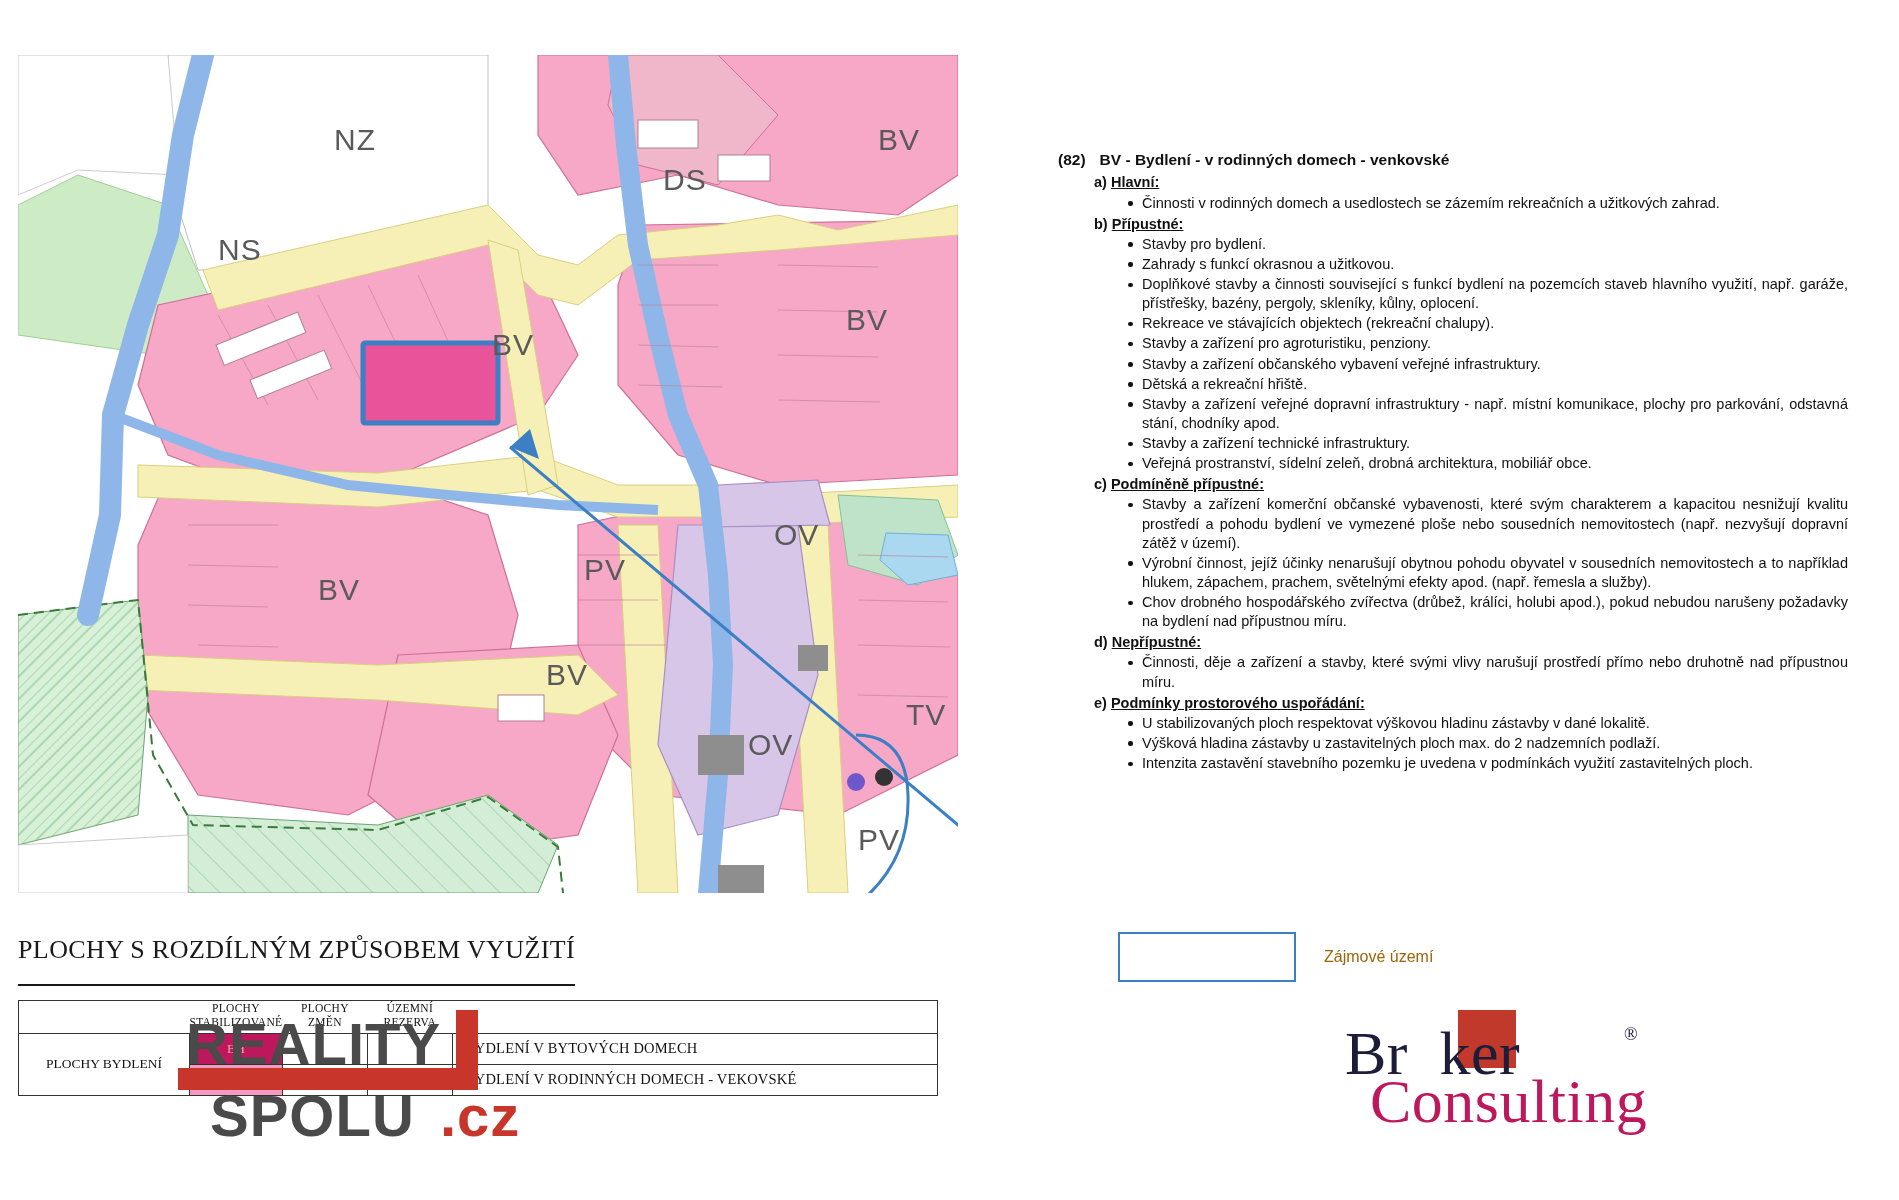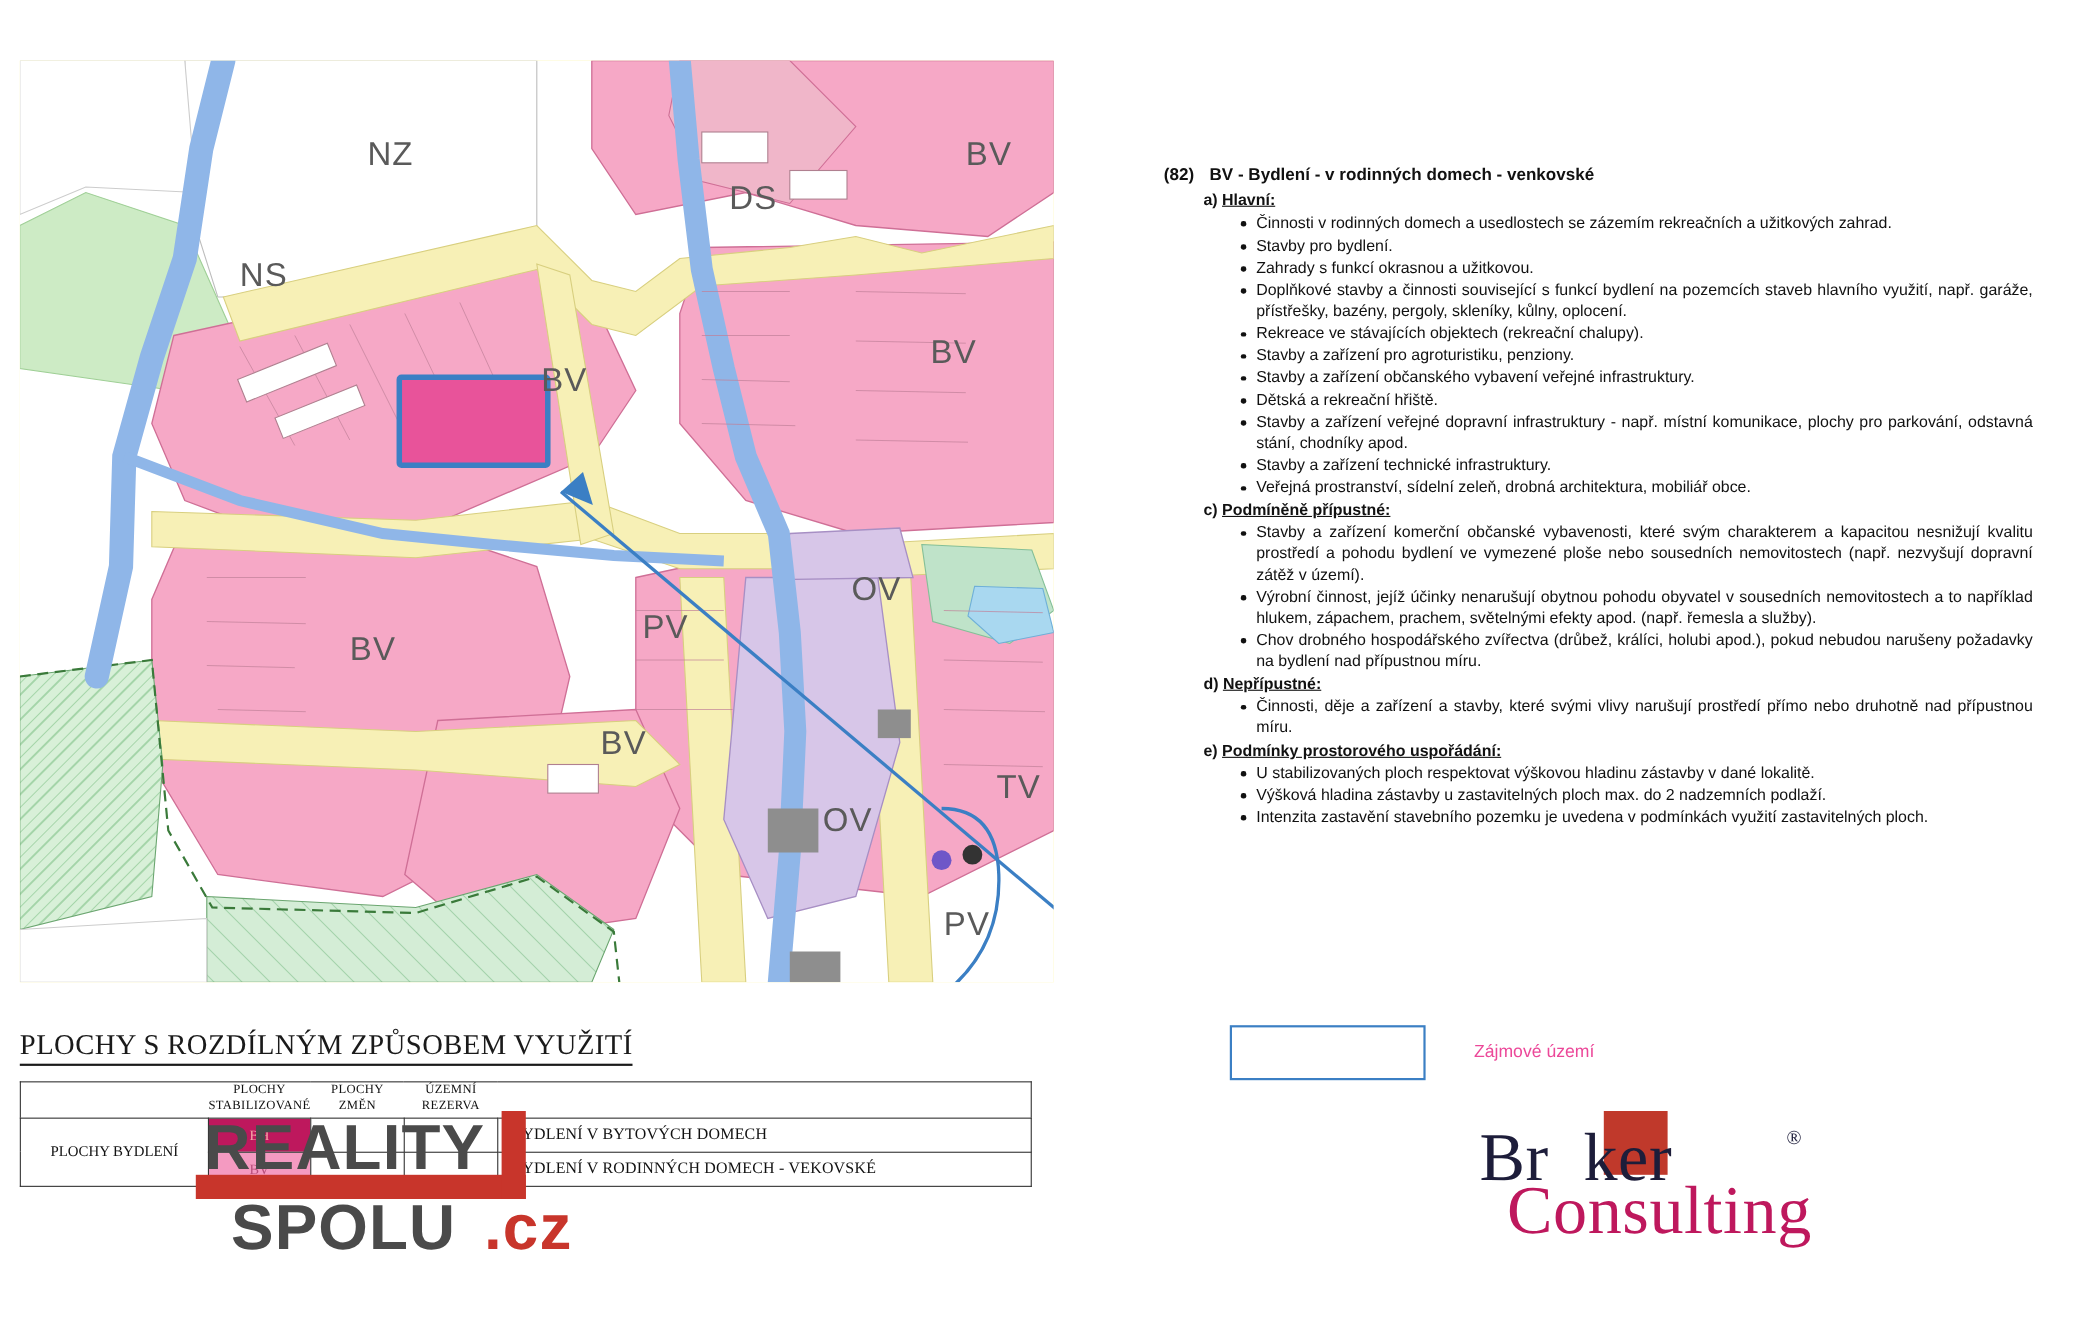--- a/index.html
+++ b/index.html
@@ -40,21 +40,21 @@
     left: 18px;
     top: 935px;
     width: 940px;
   }
   #legend-title {
     font-family: "Liberation Serif", serif;
     font-size: 26px;
     color: #1a1a1a;
     letter-spacing: .4px;
     border-bottom: 2px solid #1a1a1a;
-    padding-bottom: 2px;
+    padding-bottom: 19px;
     display: inline-block;
   }
   #legend-table {
     margin-top: 14px;
     border: 1.5px solid #333;
     border-collapse: collapse;
     width: 920px;
     font-family: "Liberation Serif", serif;
   }
   #legend-table td {
@@ -167,22 +167,21 @@
     gap: 28px;
   }
   #zajem-box {
     width: 174px;
     height: 46px;
     border: 2.5px solid #3b7fc4;
     background: #ffffff;
   }
   #zajem-label {
     font-size: 16px;
-    color: #ec4899;
-    margin-left: 16px;
+    color: #a16207;
   }
 
   
   #bc-logo {
     position: absolute;
     left: 1340px;
     top: 1010px;
     width: 420px;
     height: 150px;
   }
@@ -400,20 +399,24 @@
     <div class="sect-label">
       <span>a)</span>
       <span class="ul">Hlavní:</span>
     </div>
     <ul class="items">
       <li>Činnosti v rodinných domech a usedlostech se zázemím rekreačních a užitkových zahrad.</li>
     </ul>
   </div>
 
   <div class="sect">
+    <div class="sect-label">
+      <span>b)</span>
+      <span class="ul">Přípustné:</span>
+    </div>
     <ul class="items">
       <li>Stavby pro bydlení.</li>
       <li>Zahrady s funkcí okrasnou a užitkovou.</li>
       <li>Doplňkové stavby a činnosti související s funkcí bydlení na pozemcích staveb hlavního využití, např. garáže, přístřešky, bazény, pergoly, skleníky, kůlny, oplocení.</li>
       <li>Rekreace ve stávajících objektech (rekreační chalupy).</li>
       <li>Stavby a zařízení pro agroturistiku, penziony.</li>
       <li>Stavby a zařízení občanského vybavení veřejné infrastruktury.</li>
       <li>Dětská a rekreační hřiště.</li>
       <li>Stavby a zařízení veřejné dopravní infrastruktury - např. místní komunikace, plochy pro parkování, odstavná stání, chodníky apod.</li>
       <li>Stavby a zařízení technické infrastruktury.</li>

